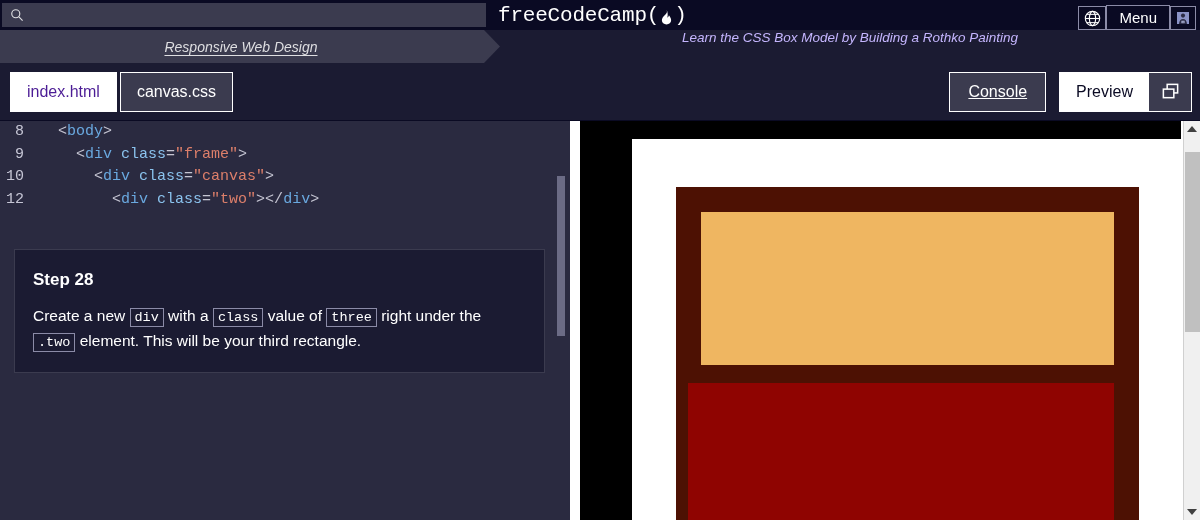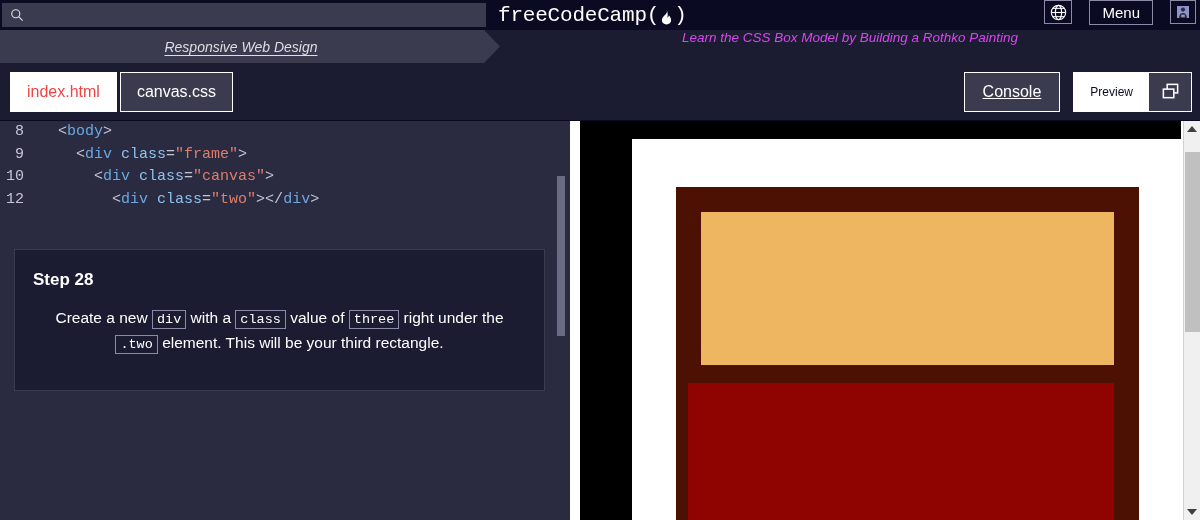--- a/index.html
+++ b/index.html
@@ -79,22 +79,22 @@
     position: relative;
     top: 2px;
   }
 
   .topnav-right {
     position: absolute;
     right: 4px;
     top: 0;
     height: 30px;
     display: flex;
-    align-items: flex-start;
-    gap: 17px;
+    align-items: flex-end;
+    gap: 0;
   }
   .icon-btn {
     width: 28px;
     height: 24px;
     border: 1px solid #8b8ba7;
     background: #0a0a23;
     display: flex;
     align-items: center;
     justify-content: center;
     box-sizing: border-box;
@@ -157,21 +157,21 @@
     font-size: 14px;
     text-decoration: underline;
     text-underline-offset: 3px;
   }
   .crumb-right {
     flex: 1;
     display: flex;
     align-items: center;
     justify-content: center;
     font-size: 13.5px;
-    color: #d946ef;
+    color: #c4b5fd;
   }
 
   
   .toolrow {
     height: 57px;
     min-height: 57px;
     background: #1b1b32;
     display: flex;
     align-items: center;
     position: relative;
@@ -186,21 +186,21 @@
     height: 40px;
     padding: 0 16px;
     display: flex;
     align-items: center;
     font-size: 16px;
     cursor: pointer;
     box-sizing: border-box;
   }
   .filetab.active {
     background: #ffffff;
-    color: #ef4444;
+    color: #4c1d95;
     border: 1px solid #ffffff;
   }
   .filetab.inactive {
     background: #3b3b4f;
     color: #ffffff;
     border: 1px solid #ffffff;
   }
   .toolrow-right {
     position: absolute;
     right: 8px;
@@ -226,21 +226,21 @@
     align-items: stretch;
     background: #ffffff;
     border: 1px solid #ffffff;
     box-sizing: border-box;
   }
   .preview-btn {
     padding: 0 16px;
     display: flex;
     align-items: center;
     color: #0a0a23;
-    font-size: 12px;
+    font-size: 16px;
     background: #ffffff;
     border: 0;
     font-family: "Liberation Sans", sans-serif;
     cursor: pointer;
   }
   .expand-btn {
     width: 42px;
     background: #3b3b4f;
     border: 0;
     display: flex;
@@ -311,22 +311,21 @@
   .instr-title {
     font-size: 17px;
     font-weight: bold;
     color: #ffffff;
     margin: 0 0 14px 0;
   }
   .instr-body {
     font-size: 15.5px;
     color: #ffffff;
     line-height: 1.55;
-    margin: 16px;
-    text-align: center;
+    margin: 0;
   }
   code.chip {
     font-family: "Liberation Mono", monospace;
     font-size: 13.5px;
     border: 1px solid #8b8ba7;
     padding: 1px 4px;
     color: #ffffff;
     white-space: nowrap;
   }
 

